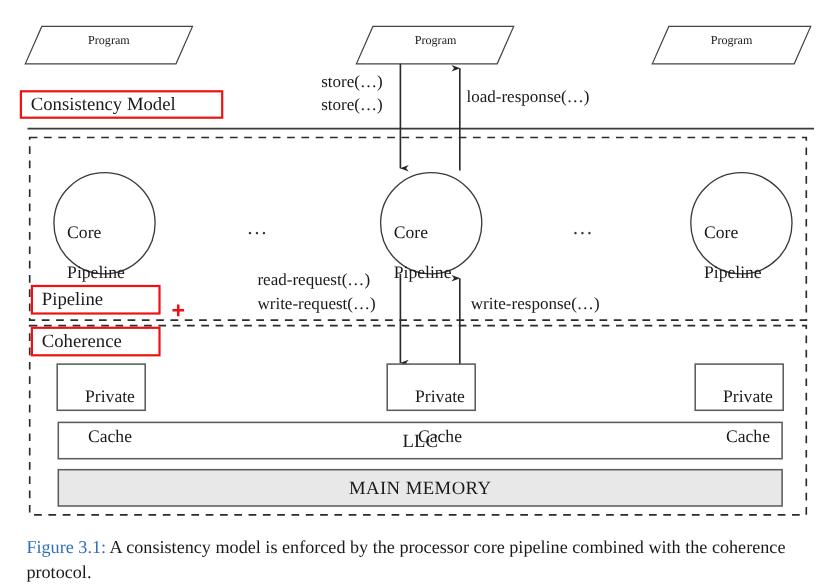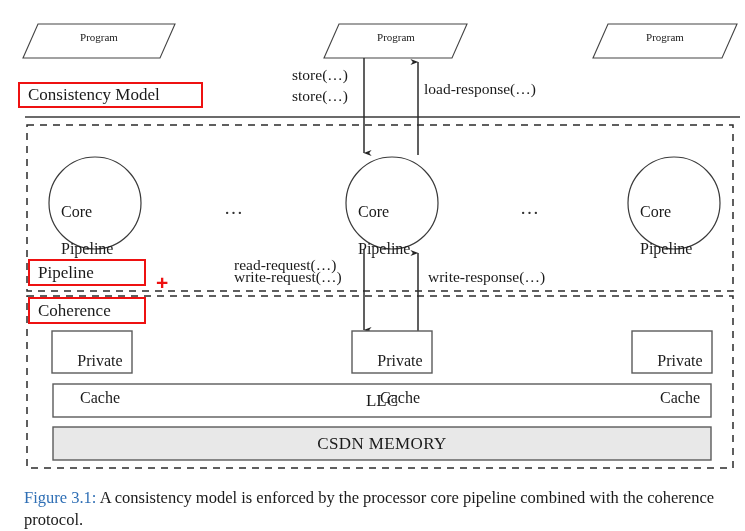--- a/index.html
+++ b/index.html
@@ -156,40 +156,40 @@
     <span>Pipeline</span>
   </div>
 
   <div class="txt ell" style="left:224px; top:197px;">…</div>
   <div class="txt ell" style="left:520px; top:197px;">…</div>
 
   <div class="txt msg-label" style="left:292px; top:66px;">store(…)</div>
   <div class="txt msg-label" style="left:292px; top:87px;">store(…)</div>
   <div class="txt msg-label" style="left:424px; top:80px;">load-response(…)</div>
 
-  <div class="txt msg-label" style="left:234px; top:256px;">read-request(…)</div>
+  <div class="txt msg-label" style="left:234px; top:246px;">read-request(…)</div>
   <div class="txt msg-label" style="left:234px; top:268px;">write-request(…)</div>
   <div class="txt msg-label" style="left:428px; top:268px;">write-response(…)</div>
 
   <div class="txt cache-label" style="left:47px; top:334px;">
     <span>Private</span><br>
     <span>Cache</span>
   </div>
   <div class="txt cache-label" style="left:347px; top:334px;">
     <span>Private</span><br>
     <span>Cache</span>
   </div>
   <div class="txt cache-label" style="left:627px; top:334px;">
     <span>Private</span><br>
     <span>Cache</span>
   </div>
 
   <div class="txt llc-label" style="left:42px; top:391px;">LLC</div>
 
-  <div class="txt mm-label" style="left:42px; top:434px;">CSDN MEMORY</div>
+  <div class="txt mm-label" style="left:42px; top:434px;">MAIN MEMORY</div>
 
   <div class="redbox" style="left:18px; top:82px; width:185px; height:26px;">
     <span>Consistency Model</span>
   </div>
 
   <div class="redbox" style="left:28px; top:259px; width:118px; height:27px;">
     <span>Pipeline</span>
   </div>
 
   <div class="plus" style="left:156px; top:272px;">+</div>

